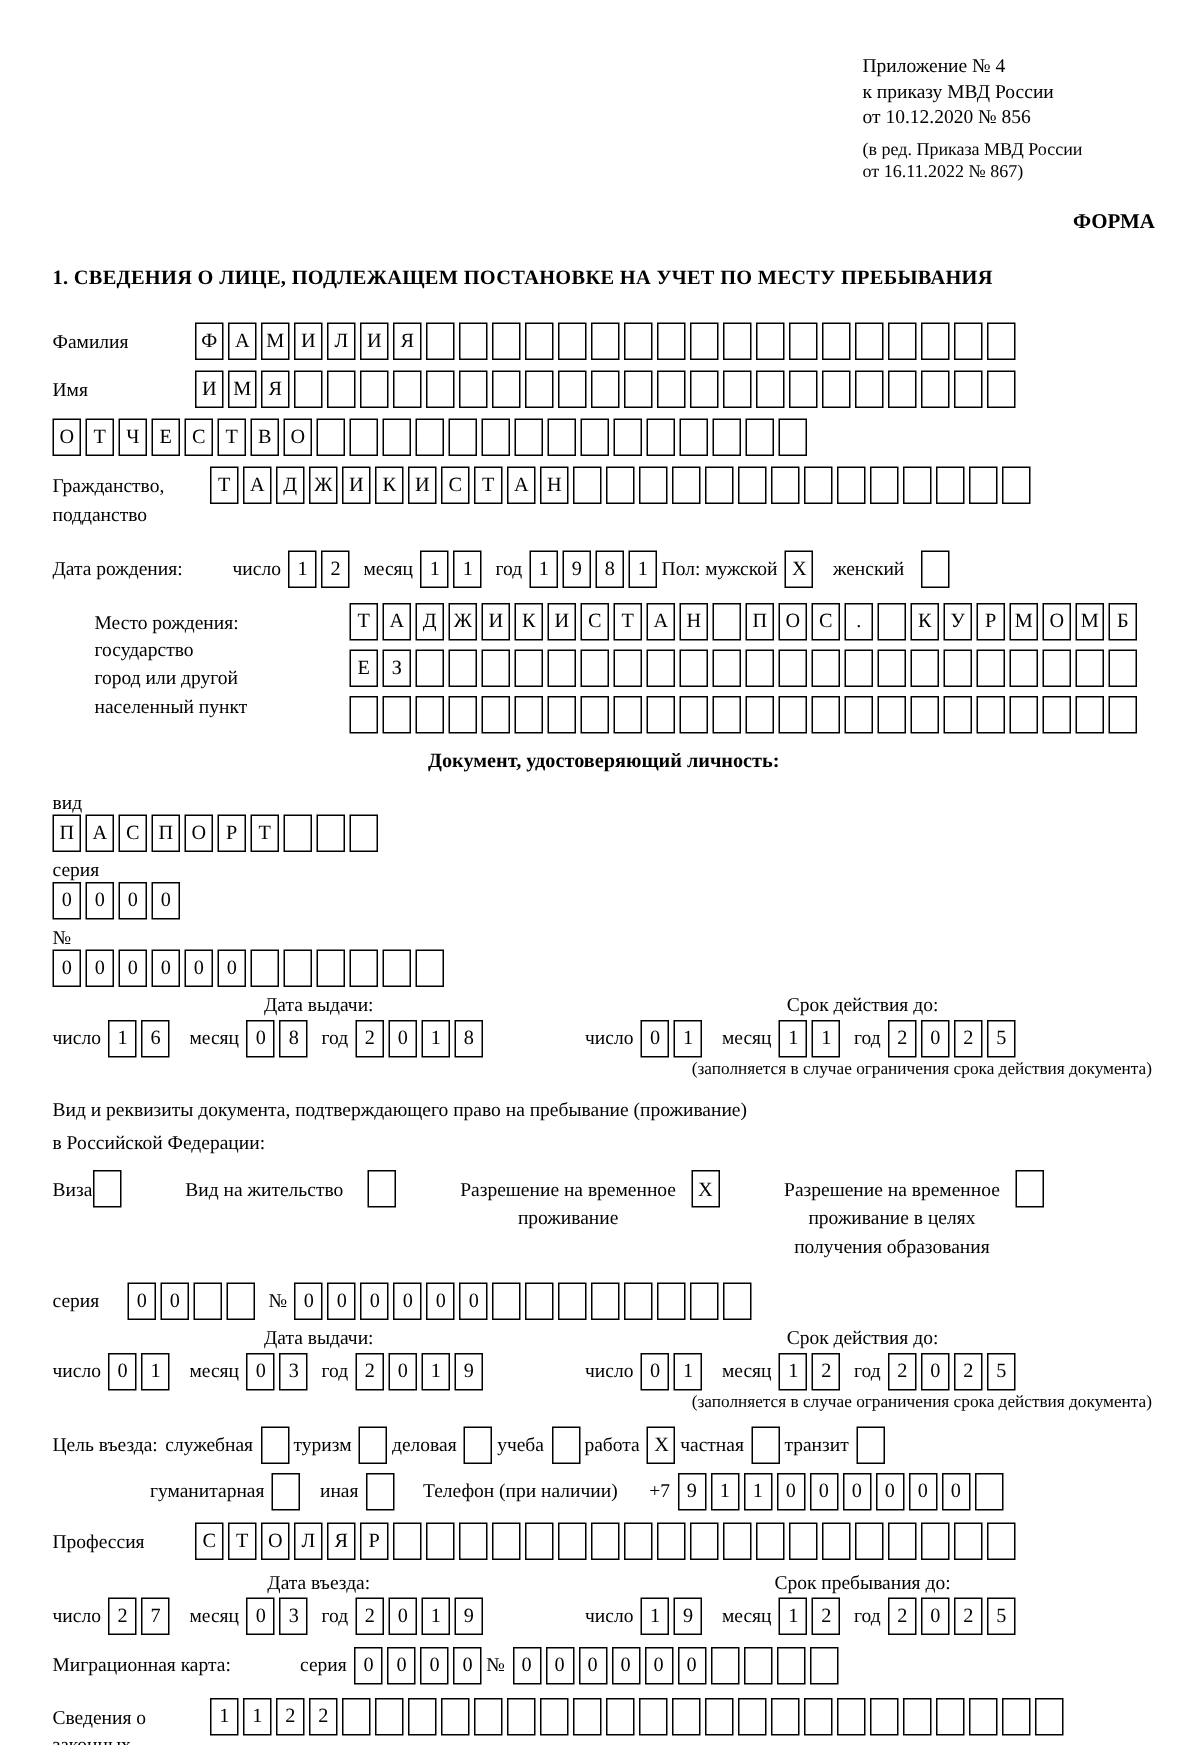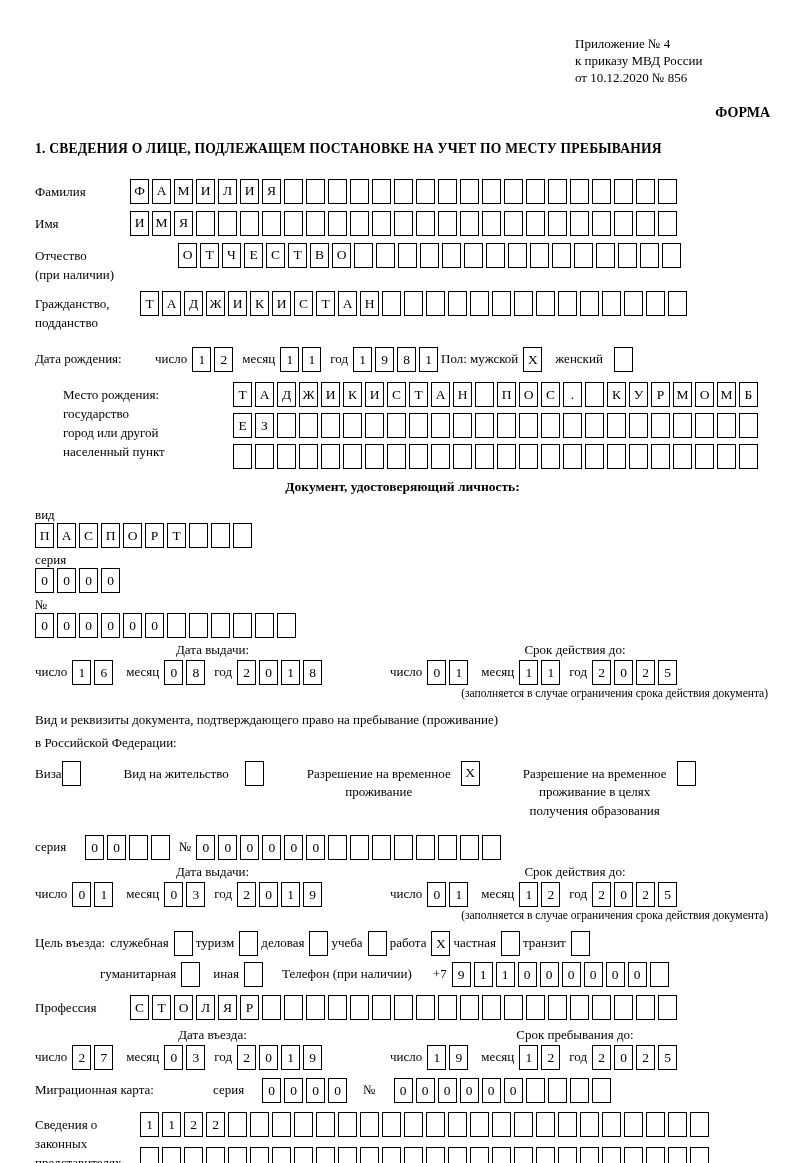--- a/index.html
+++ b/index.html
@@ -40,20 +40,24 @@
 </style>
 </head>
 <body>
 
 <div class="page">
 
   <div class="annex">
     <div>Приложение № 4</div>
     <div>к приказу МВД России</div>
     <div>от 10.12.2020 № 856</div>
+    <div class="annex-small">
+      <div>(в ред. Приказа МВД России</div>
+      <div>от 16.11.2022 № 867)</div>
+    </div>
   </div>
 
   <div class="forma">ФОРМА</div>
 
 
   <div class="section-title">1. СВЕДЕНИЯ О ЛИЦЕ, ПОДЛЕЖАЩЕМ ПОСТАНОВКЕ НА УЧЕТ ПО МЕСТУ ПРЕБЫВАНИЯ</div>
 
   <div class="frow">
     <span class="flabel" style="width:95px;">Фамилия</span>
     <span class="boxes">
@@ -110,24 +114,20 @@
         <span class="cell"></span>
         <span class="cell"></span>
         <span class="cell"></span>
         <span class="cell"></span>
         <span class="cell"></span>
         <span class="cell"></span>
       </span>
   </div>
 
   <div class="frow">
-    <span class="flabel" style="width:143px;">
-      <span>Отчество</span><br>
-      <span>(при наличии)</span>
-    </span>
     <span class="boxes">
         <span class="cell">О</span>
         <span class="cell">Т</span>
         <span class="cell">Ч</span>
         <span class="cell">Е</span>
         <span class="cell">С</span>
         <span class="cell">Т</span>
         <span class="cell">В</span>
         <span class="cell">О</span>
         <span class="cell"></span>
@@ -657,21 +657,21 @@
         <span class="boxes">
             <span class="cell">2</span>
             <span class="cell">0</span>
             <span class="cell">2</span>
             <span class="cell">5</span>
           </span>
       </span>
     </div>
   </div>
 
-  <div class="frow" style="margin-bottom:9px;gap:13px;">
+  <div class="frow" style="margin-bottom:9px;">
     <span class="ilabel" style="width:160px;">Миграционная карта:</span>
     <span class="ilabel">серия</span>
     <span class="boxes">
         <span class="cell">0</span>
         <span class="cell">0</span>
         <span class="cell">0</span>
         <span class="cell">0</span>
       </span>
     <span class="ilabel">№</span>
     <span class="boxes">

